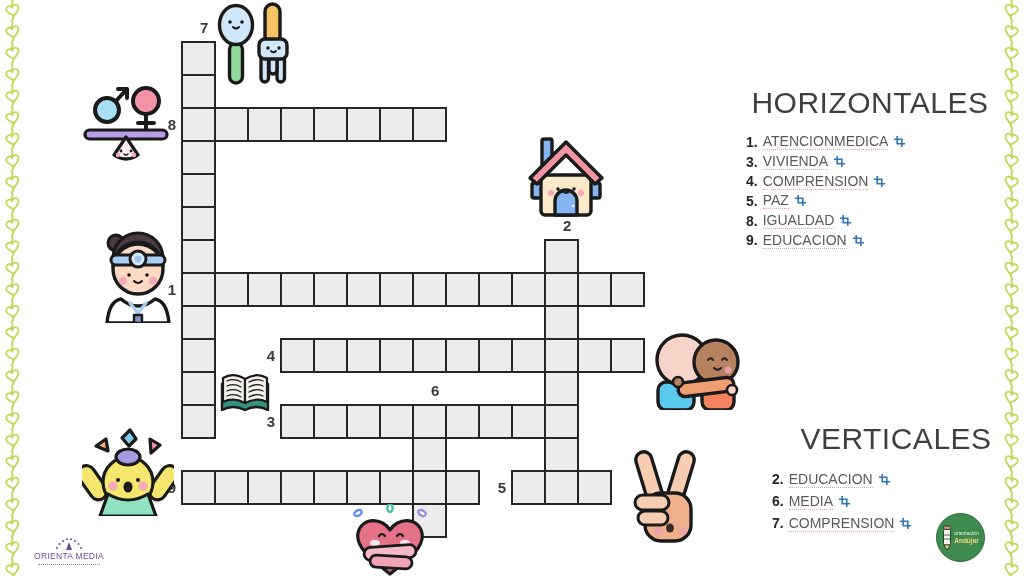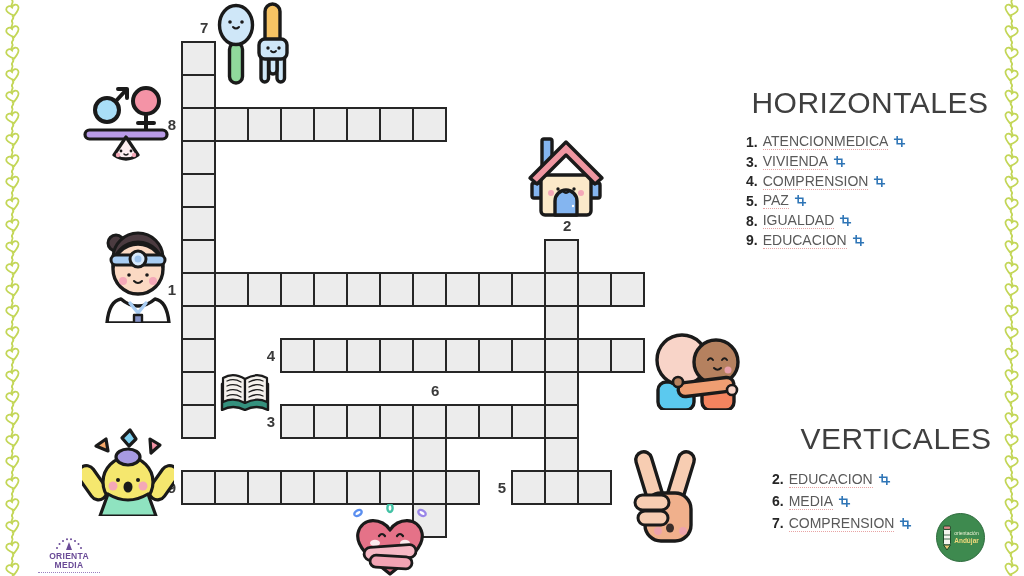--- a/index.html
+++ b/index.html
@@ -20,21 +20,21 @@
   .cword{margin-left:5px;border-bottom:1px dotted rgba(214,90,90,.55);}
   .crop{width:13px;height:13px;margin-left:5px;flex:none;}
   
   .vine{position:absolute;top:0;height:576px;width:26px;}
   .vine-left{left:0;}
   .vine-right{right:0;}
   
   .icon{position:absolute;}
   
   .logo{position:absolute;left:34px;top:536px;width:70px;text-align:center;}
-  .logo-text{font-size:8.5px;font-weight:bold;color:#6a4b97;letter-spacing:.3px;line-height:1;}
+  .logo-text{font-size:8.5px;font-weight:normal;color:#6a4b97;letter-spacing:.3px;line-height:1;}
   .logo-tagline{margin:2px auto 0;width:62px;border-bottom:1px dotted #9a7fc0;height:1px;}
   
   .badge{position:absolute;left:936px;top:513px;width:47px;height:47px;border-radius:50%;
          background:#3e8a4f;border:1px solid #2d6b3c;display:flex;align-items:center;justify-content:center;}
   .badge-inner{display:flex;align-items:center;gap:2px;}
   .badge-text{font-size:5px;line-height:1.1;color:#eef4d8;text-align:left;}
   .badge-text b{display:block;font-size:6.5px;color:#f2da7c;}
 </style>
 </head>
 <body>

